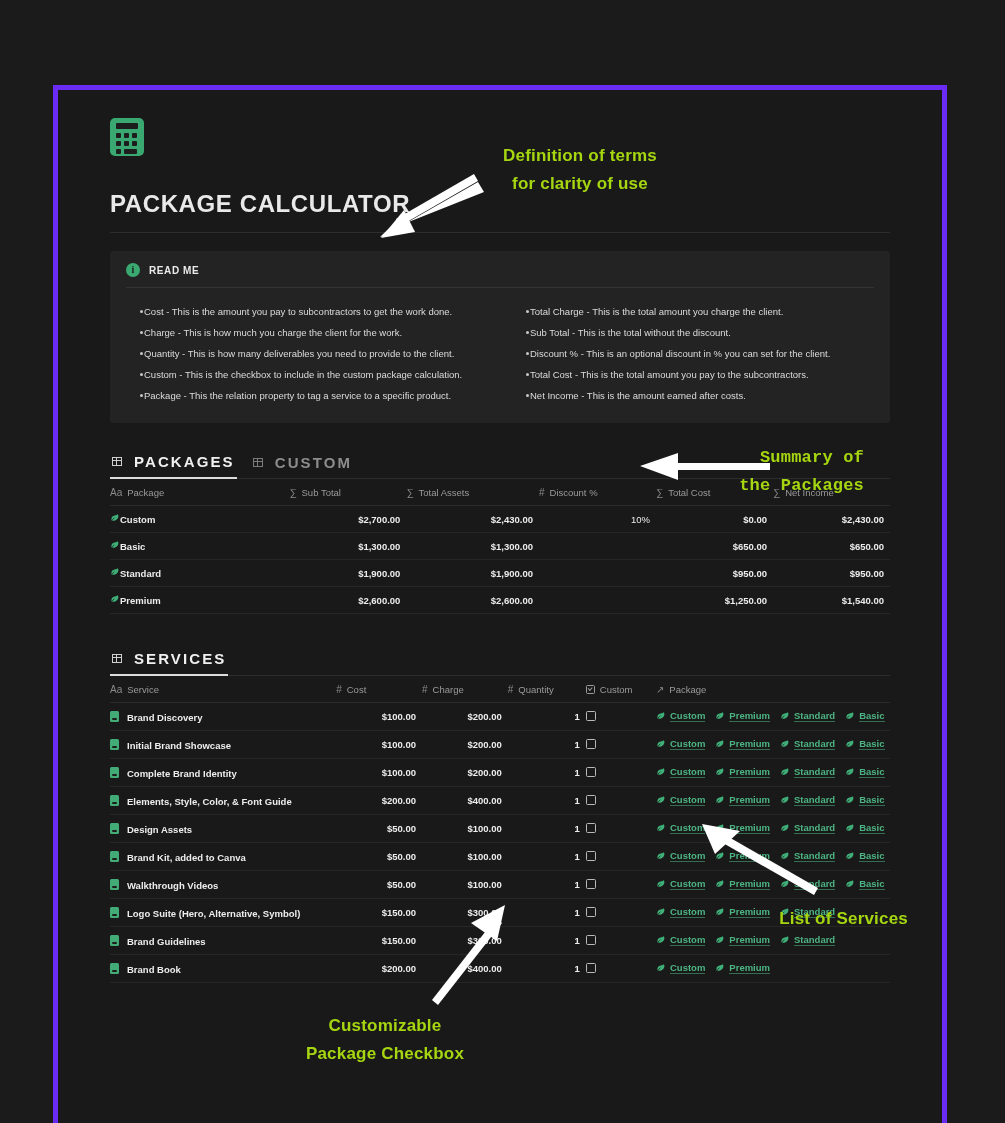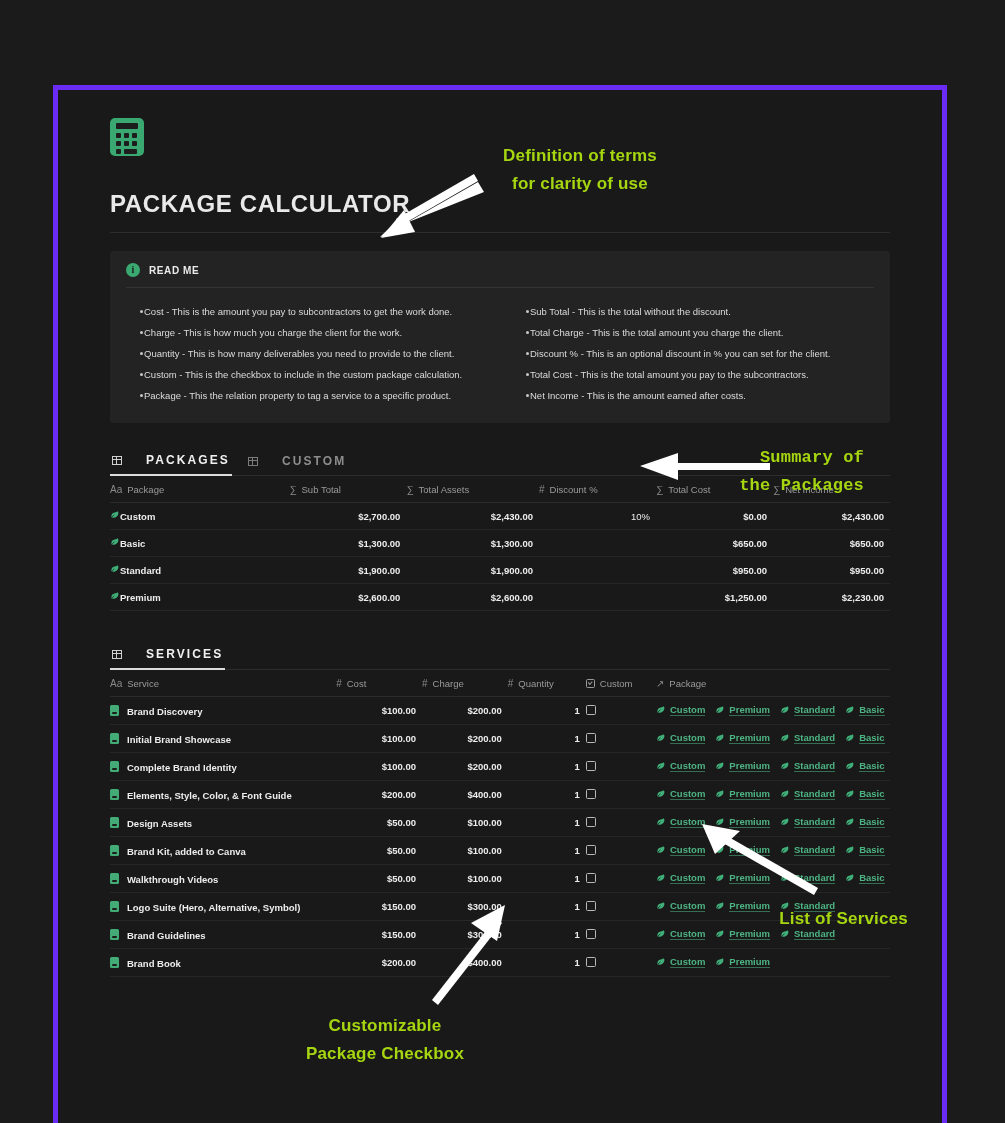--- a/index.html
+++ b/index.html
@@ -133,23 +133,23 @@
   .section { margin-top: 30px; }
   .tabs {
     display: flex;
     align-items: flex-end;
     gap: 14px;
     border-bottom: 1px solid #2d2d2d;
   }
   .tab {
     display: flex;
     align-items: center;
-    gap: 24px;
+    gap: 12px;
     padding: 0 2px 7px 2px;
-    font-size: 12px;
+    font-size: 15px;
     font-weight: bold;
     letter-spacing: 2.1px;
     color: #8d8d8d;
     cursor: pointer;
   }
   .tab.active {
     color: #f0f0f0;
     border-bottom: 2px solid #dcdcdc;
     margin-bottom: -1px;
   }
@@ -328,25 +328,25 @@
               <span>Custom - This is the checkbox to include in the custom package calculation.</span>
             </div>
           <div class="bullet-row">
               <span class="dot"></span>
               <span>Package - This the relation property to tag a service to a specific product.</span>
             </div>
         </div>
         <div class="callout-col">
           <div class="bullet-row">
               <span class="dot"></span>
+              <span>Total Charge - This is the total amount you charge the client.</span>
+            </div>
+          <div class="bullet-row">
+              <span class="dot"></span>
               <span>Sub Total - This is the total without the discount.</span>
-            </div>
-          <div class="bullet-row">
-              <span class="dot"></span>
-              <span>Total Charge - This is the total amount you charge the client.</span>
             </div>
           <div class="bullet-row">
               <span class="dot"></span>
               <span>Discount % - This is an optional discount in % you can set for the client.</span>
             </div>
           <div class="bullet-row">
               <span class="dot"></span>
               <span>Total Cost - This is the total amount you pay to the subcontractors.</span>
             </div>
           <div class="bullet-row">
@@ -423,21 +423,21 @@
           </tr>
           <tr>
             <td class="cell-b"><span class="rel-glyph-wrap"><svg class="rel-glyph" viewBox="0 0 12 12">
                     <path d="M2 9.2c2.6.6 5.6-.3 7.2-2.6C10.5 4.8 10.3 2.6 9.2 1.6 7.6 3.4 5.2 2.6 3.2 4 1.6 5.1 1.4 7.6 2 9.2z" fill="#3fae78"></path>
                     <path d="M1.6 10.6c.6-2 1.9-3.6 3.6-4.7" stroke="#1d1d1d" stroke-width="1" fill="none"></path>
                   </svg></span><span>Premium</span></td>
             <td class="num cell-b">$2,600.00</td>
             <td class="num cell-b">$2,600.00</td>
             <td class="num"></td>
             <td class="num cell-b">$1,250.00</td>
-            <td class="num cell-b">$2,230.00</td>
+            <td class="num cell-b">$1,540.00</td>
           </tr>
         </tbody>
       </table>
     </div>
 
     <div class="section" style="margin-top:36px">
       <div class="tabs">
         <div class="tab active">
           <span class="grid-icon"></span>
           <span>SERVICES</span>

